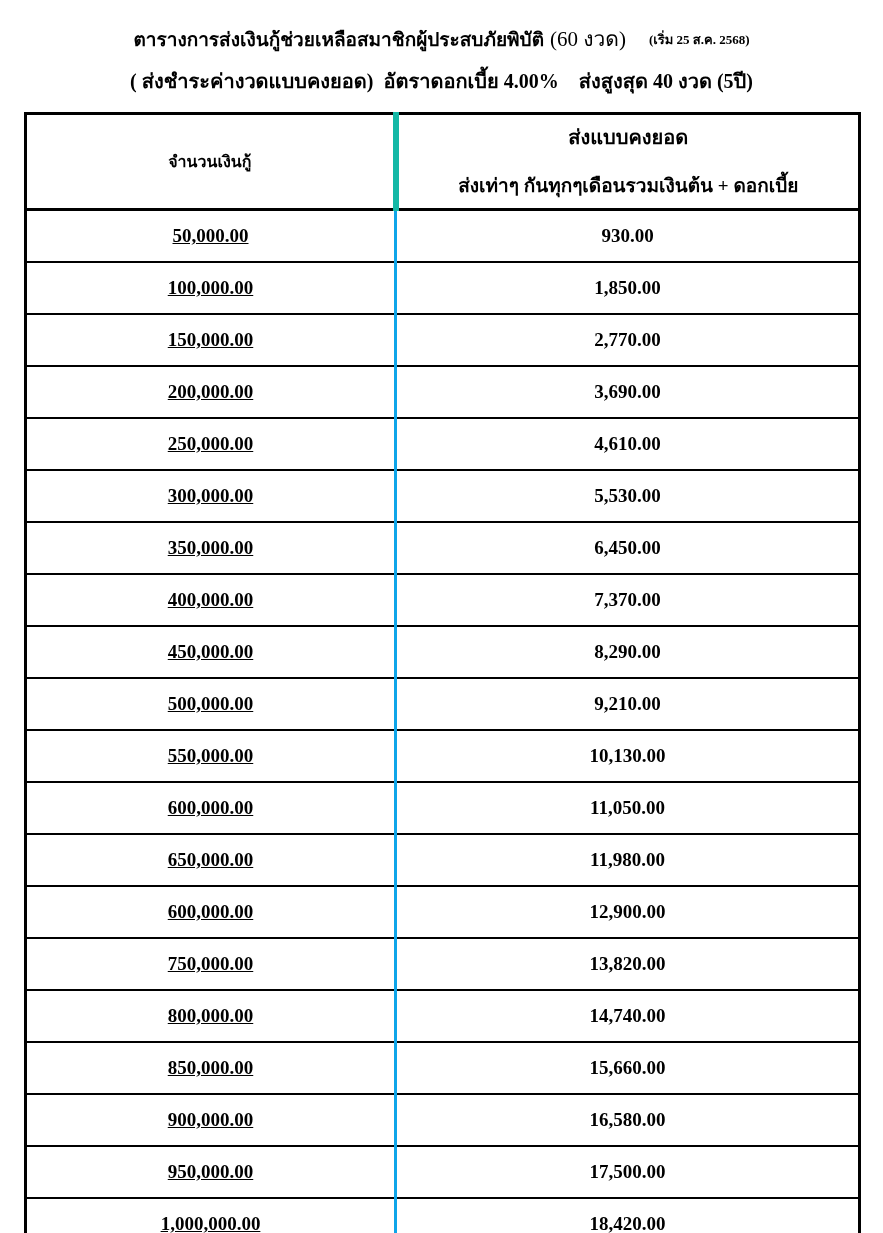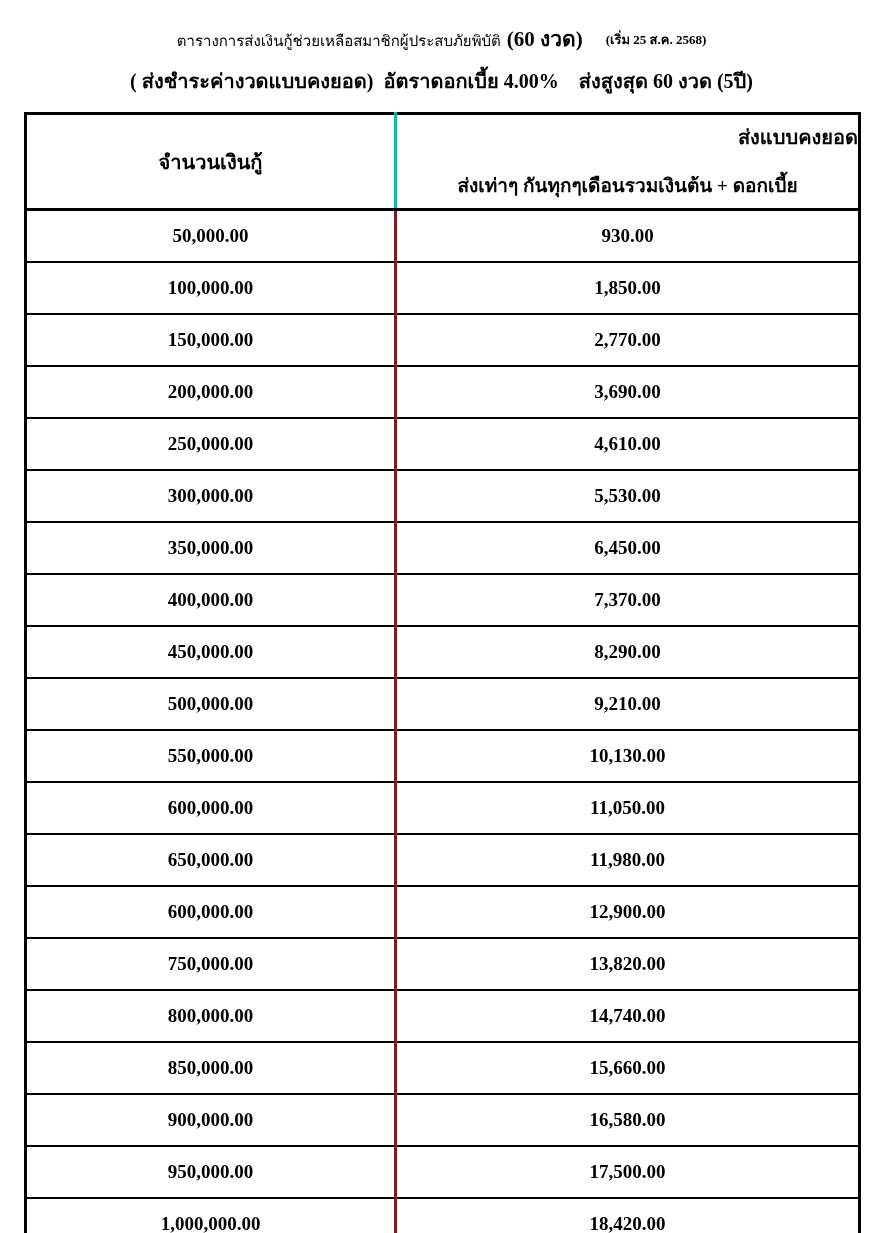--- a/index.html
+++ b/index.html
@@ -31,25 +31,25 @@
   }
 
   .title-line {
     font-size: 21px;
     font-weight: bold;
     line-height: 1.25;
     letter-spacing: 0px;
     white-space: nowrap;
   }
 
-  .title-main { font-size: 15px; font-weight: normal; }
+  .title-main { font-size: 19px; font-weight: bold; }
 
   .title-periods {
     font-size: 21px;
-    font-weight: bold;
+    font-weight: normal;
     margin-left: 6px;
   }
 
   .title-startdate {
     font-size: 13px;
     font-weight: bold;
     margin-left: 23px;
     position: relative;
     top: -2px;
   }
@@ -87,33 +87,32 @@
   thead th {
     border-bottom: 3px solid #000000;
     padding: 0;
     height: 93px;
     vertical-align: middle;
     text-align: center;
     font-weight: bold;
   }
 
   th.head-amount {
-    border-right: 3px solid #14b8a6;
-    font-size: 20px;
+    border-right: 6px solid #14b8a6;
+    font-size: 16px;
   }
 
   th.head-install {
     font-size: 20px;
   }
 
   .head-install-l1 {
     display: block;
     font-size: 20px;
     line-height: 1.3;
-    text-align: right;
   }
 
   .head-install-l2 {
     display: block;
     font-size: 19px;
     line-height: 1.3;
     margin-top: 24px;
   }
 
   tbody td {
@@ -124,34 +123,35 @@
     font-size: 19px;
     font-weight: bold;
     border-bottom: 2px solid #000000;
   }
 
   tbody tr:last-child td {
     border-bottom: none;
   }
 
   td.cell-amount {
-    border-right: 3px solid #7f1d1d;
+    border-right: 3px solid #0ea5e9;
+    text-decoration: underline;
   }
 </style>
 </head>
 <body>
 
 <div class="page">
 
   <div class="heading">
     <div class="title-line">
       <span class="title-main">ตารางการส่งเงินกู้ช่วยเหลือสมาชิกผู้ประสบภัยพิบัติ</span><span class="title-periods">(60 งวด)</span><span class="title-startdate">(เริ่ม  25 ส.ค. 2568)</span>
     </div>
     <div class="subtitle-line">
-      <span class="subtitle-seg">( ส่งชำระค่างวดแบบคงยอด)</span><span class="gap-sm"></span><span class="subtitle-seg">อัตราดอกเบี้ย 4.00%</span><span class="gap-md"></span><span class="subtitle-seg">ส่งสูงสุด  60 งวด  (5ปี)</span>
+      <span class="subtitle-seg">( ส่งชำระค่างวดแบบคงยอด)</span><span class="gap-sm"></span><span class="subtitle-seg">อัตราดอกเบี้ย 4.00%</span><span class="gap-md"></span><span class="subtitle-seg">ส่งสูงสุด  40 งวด  (5ปี)</span>
     </div>
   </div>
 
   <div class="table-wrap">
     <table class="loan-table">
       <colgroup>
         <col class="c-amount">
         <col class="c-install">
       </colgroup>
       <thead>

